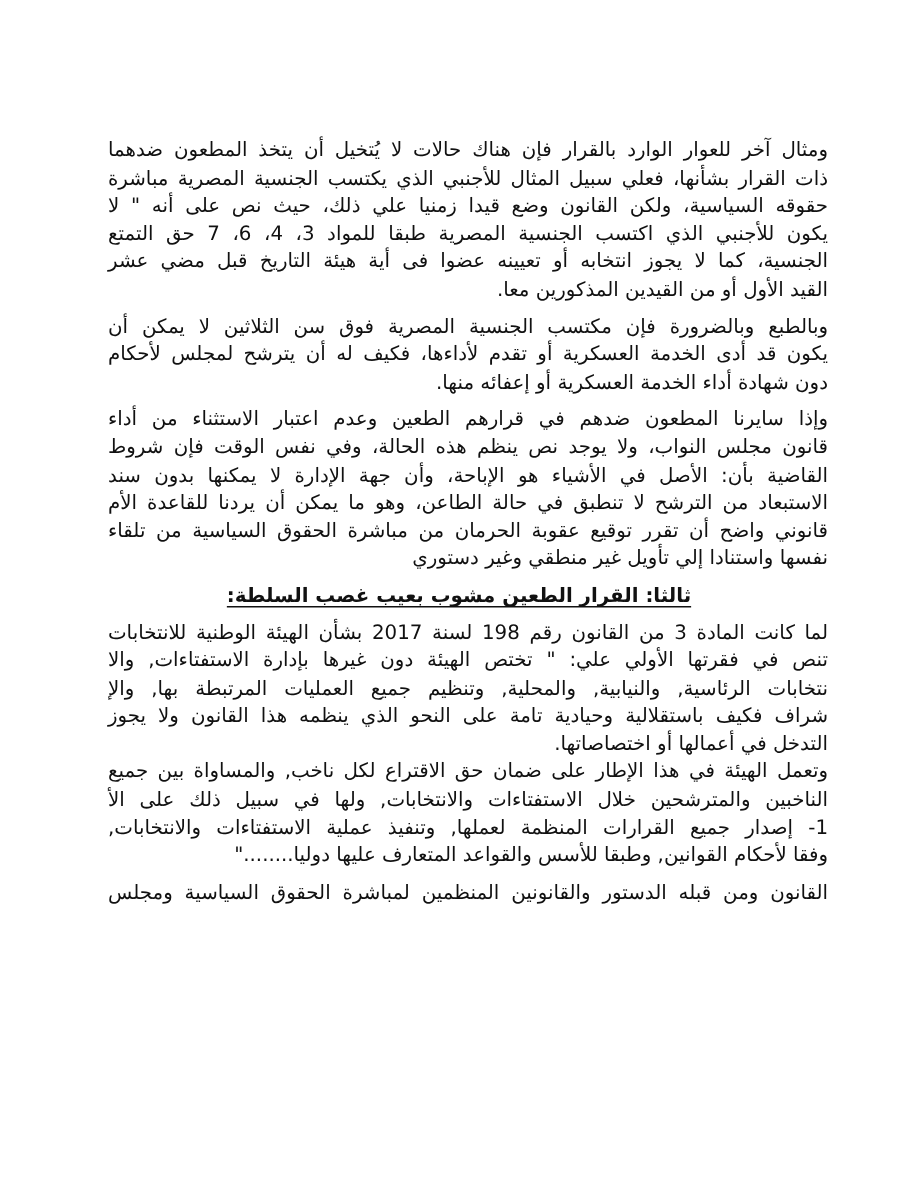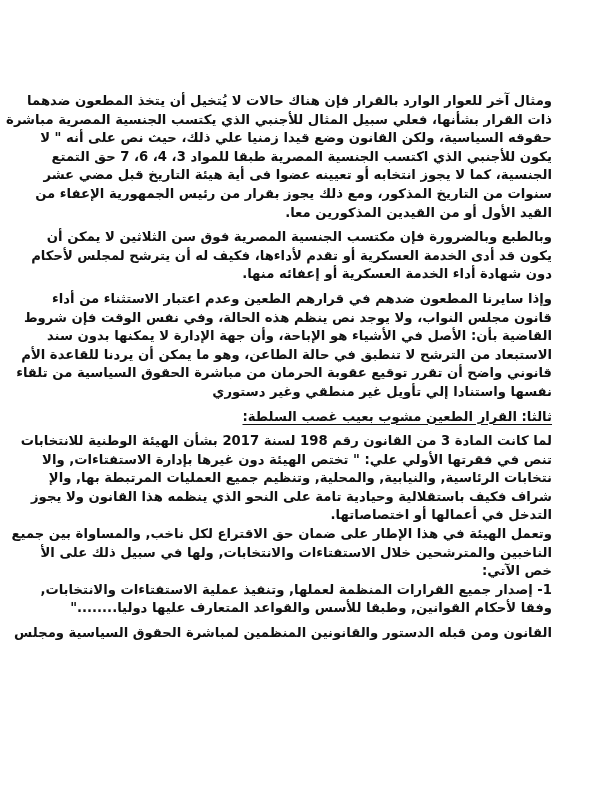--- a/index.html
+++ b/index.html
@@ -21,52 +21,50 @@
       top: 92px;
       width: 492px;
       direction: rtl;
       font-size: 13.2px;
       line-height: 18.6px;
     }
     .para {
       margin: 0 0 6px 12px;
       text-align: justify;
       text-align-last: right;
-      font-weight: bold;
     }
     .para.tight { margin-bottom: 0; }
     .line {
       display: block;
       text-align: justify;
       text-align-last: justify;
       white-space: nowrap;
     }
     .line.last {
       text-align-last: right;
     }
     .heading {
       font-weight: bold;
       text-decoration: underline;
       text-underline-offset: 3px;
       margin: 0 0 6px 0;
-      text-align: right;
+      text-align: center;
     }
   </style>
 </head>
 <body>
 
 <div class="page">
 
   <p class="para">
     <span class="line">ومثال آخر للعوار الوارد بالقرار فإن هناك حالات لا يُتخيل أن يتخذ المطعون ضدهما</span>
     <span class="line">ذات القرار بشأنها، فعلي سبيل المثال للأجنبي الذي يكتسب الجنسية المصرية مباشرة</span>
     <span class="line">حقوقه السياسية، ولكن القانون وضع قيدا زمنيا علي ذلك، حيث نص على أنه " لا</span>
     <span class="line">يكون للأجنبي الذي اكتسب الجنسية المصرية طبقا للمواد 3، 4، 6، 7 حق التمتع</span>
     <span class="line">الجنسية، كما لا يجوز انتخابه أو تعيينه عضوا فى أية هيئة التاريخ قبل مضي عشر</span>
-    <span class="line">سنوات من التاريخ المذكور، ومع ذلك يجوز بقرار من رئيس الجمهورية الإعفاء من</span>
     <span class="line last">القيد الأول أو من القيدين المذكورين معا.</span>
   </p>
 
   <p class="para">
     <span class="line">وبالطبع وبالضرورة فإن مكتسب الجنسية المصرية فوق سن الثلاثين لا يمكن أن</span>
     <span class="line">يكون قد أدى الخدمة العسكرية أو تقدم لأداءها، فكيف له أن يترشح لمجلس لأحكام</span>
     <span class="line last">دون شهادة أداء الخدمة العسكرية أو إعفائه منها.</span>
   </p>
 
   <p class="para">
@@ -84,21 +82,20 @@
     <span class="line">لما كانت المادة 3 من القانون رقم 198 لسنة 2017 بشأن الهيئة الوطنية للانتخابات</span>
     <span class="line">تنص في فقرتها الأولي علي: " تختص الهيئة دون غيرها بإدارة الاستفتاءات, والا</span>
     <span class="line">نتخابات الرئاسية, والنيابية, والمحلية, وتنظيم جميع العمليات المرتبطة بها, والإ</span>
     <span class="line">شراف فكيف باستقلالية وحيادية تامة على النحو الذي ينظمه هذا القانون ولا يجوز</span>
     <span class="line last">التدخل في أعمالها أو اختصاصاتها.</span>
   </p>
 
   <p class="para tight">
     <span class="line">وتعمل الهيئة في هذا الإطار على ضمان حق الاقتراع لكل ناخب, والمساواة بين جميع</span>
     <span class="line">الناخبين والمترشحين خلال الاستفتاءات والانتخابات, ولها في سبيل ذلك على الأ</span>
-    <span class="line last">خص الآتي:</span>
   </p>
 
   <p class="para">
     <span class="line">1-  إصدار جميع القرارات المنظمة لعملها, وتنفيذ عملية الاستفتاءات والانتخابات,</span>
     <span class="line last">وفقا لأحكام القوانين, وطبقا للأسس والقواعد المتعارف عليها دوليا........"</span>
   </p>
 
   <p class="para">
     <span class="line">القانون ومن قبله الدستور والقانونين المنظمين لمباشرة الحقوق السياسية ومجلس</span>
   </p>

